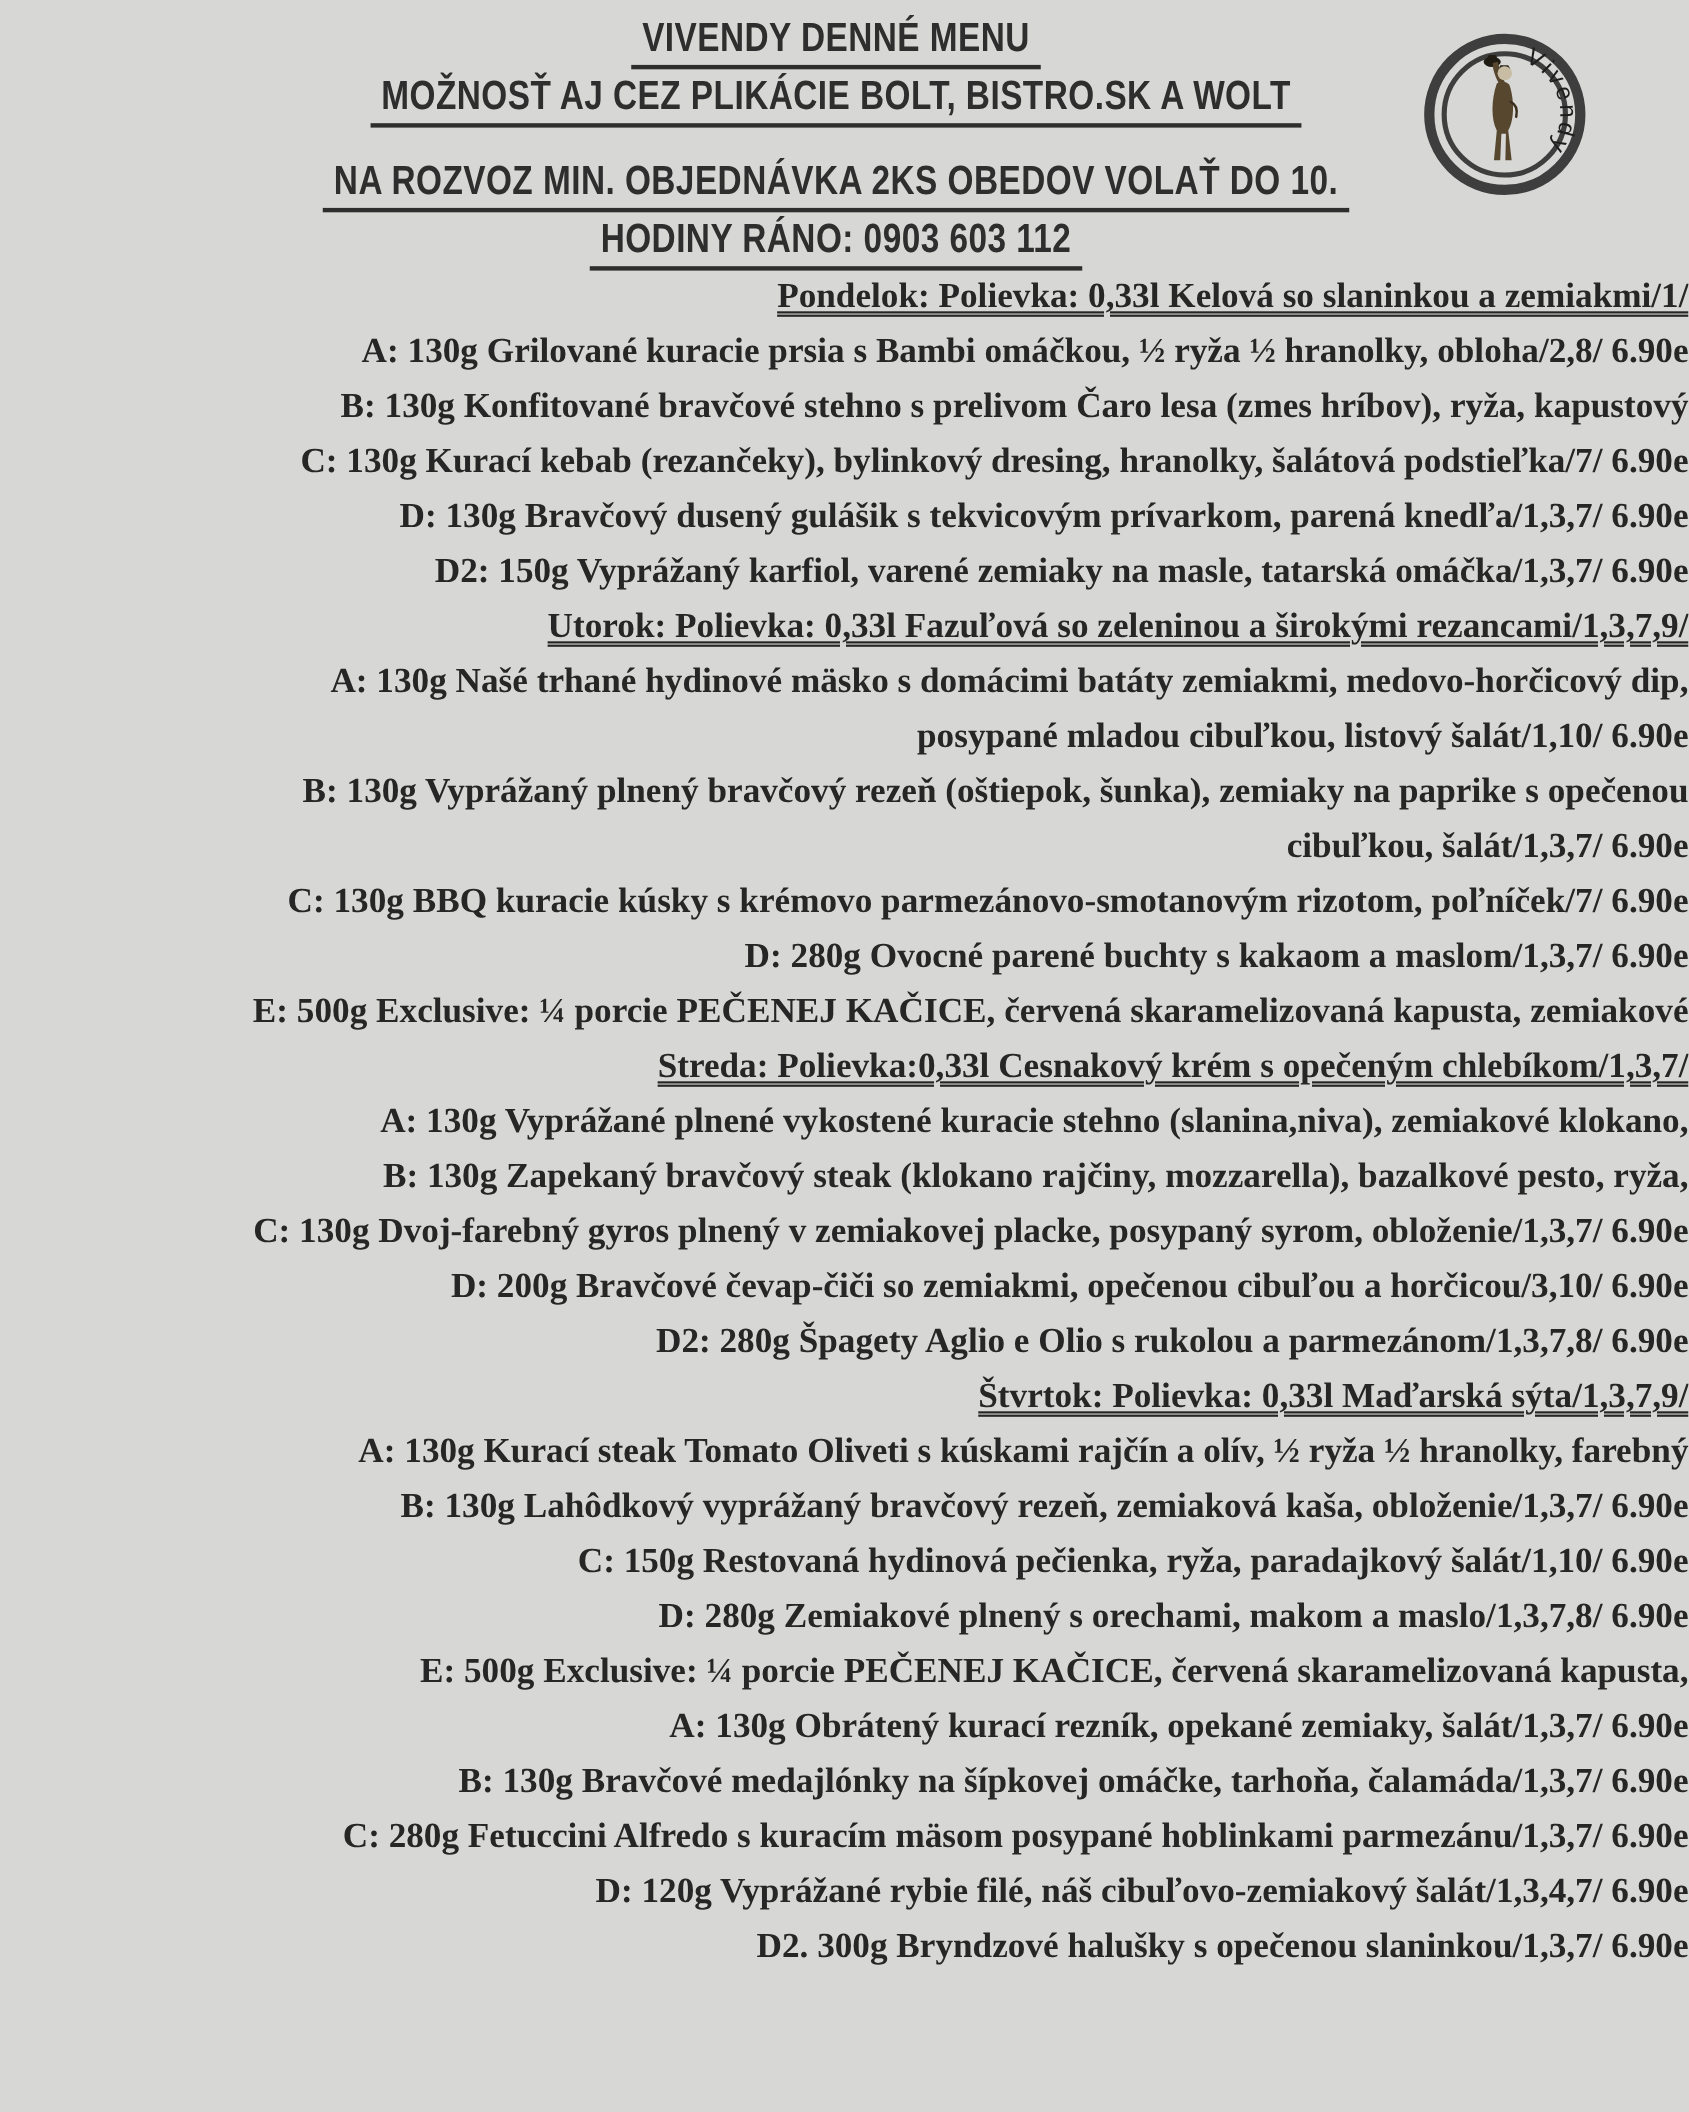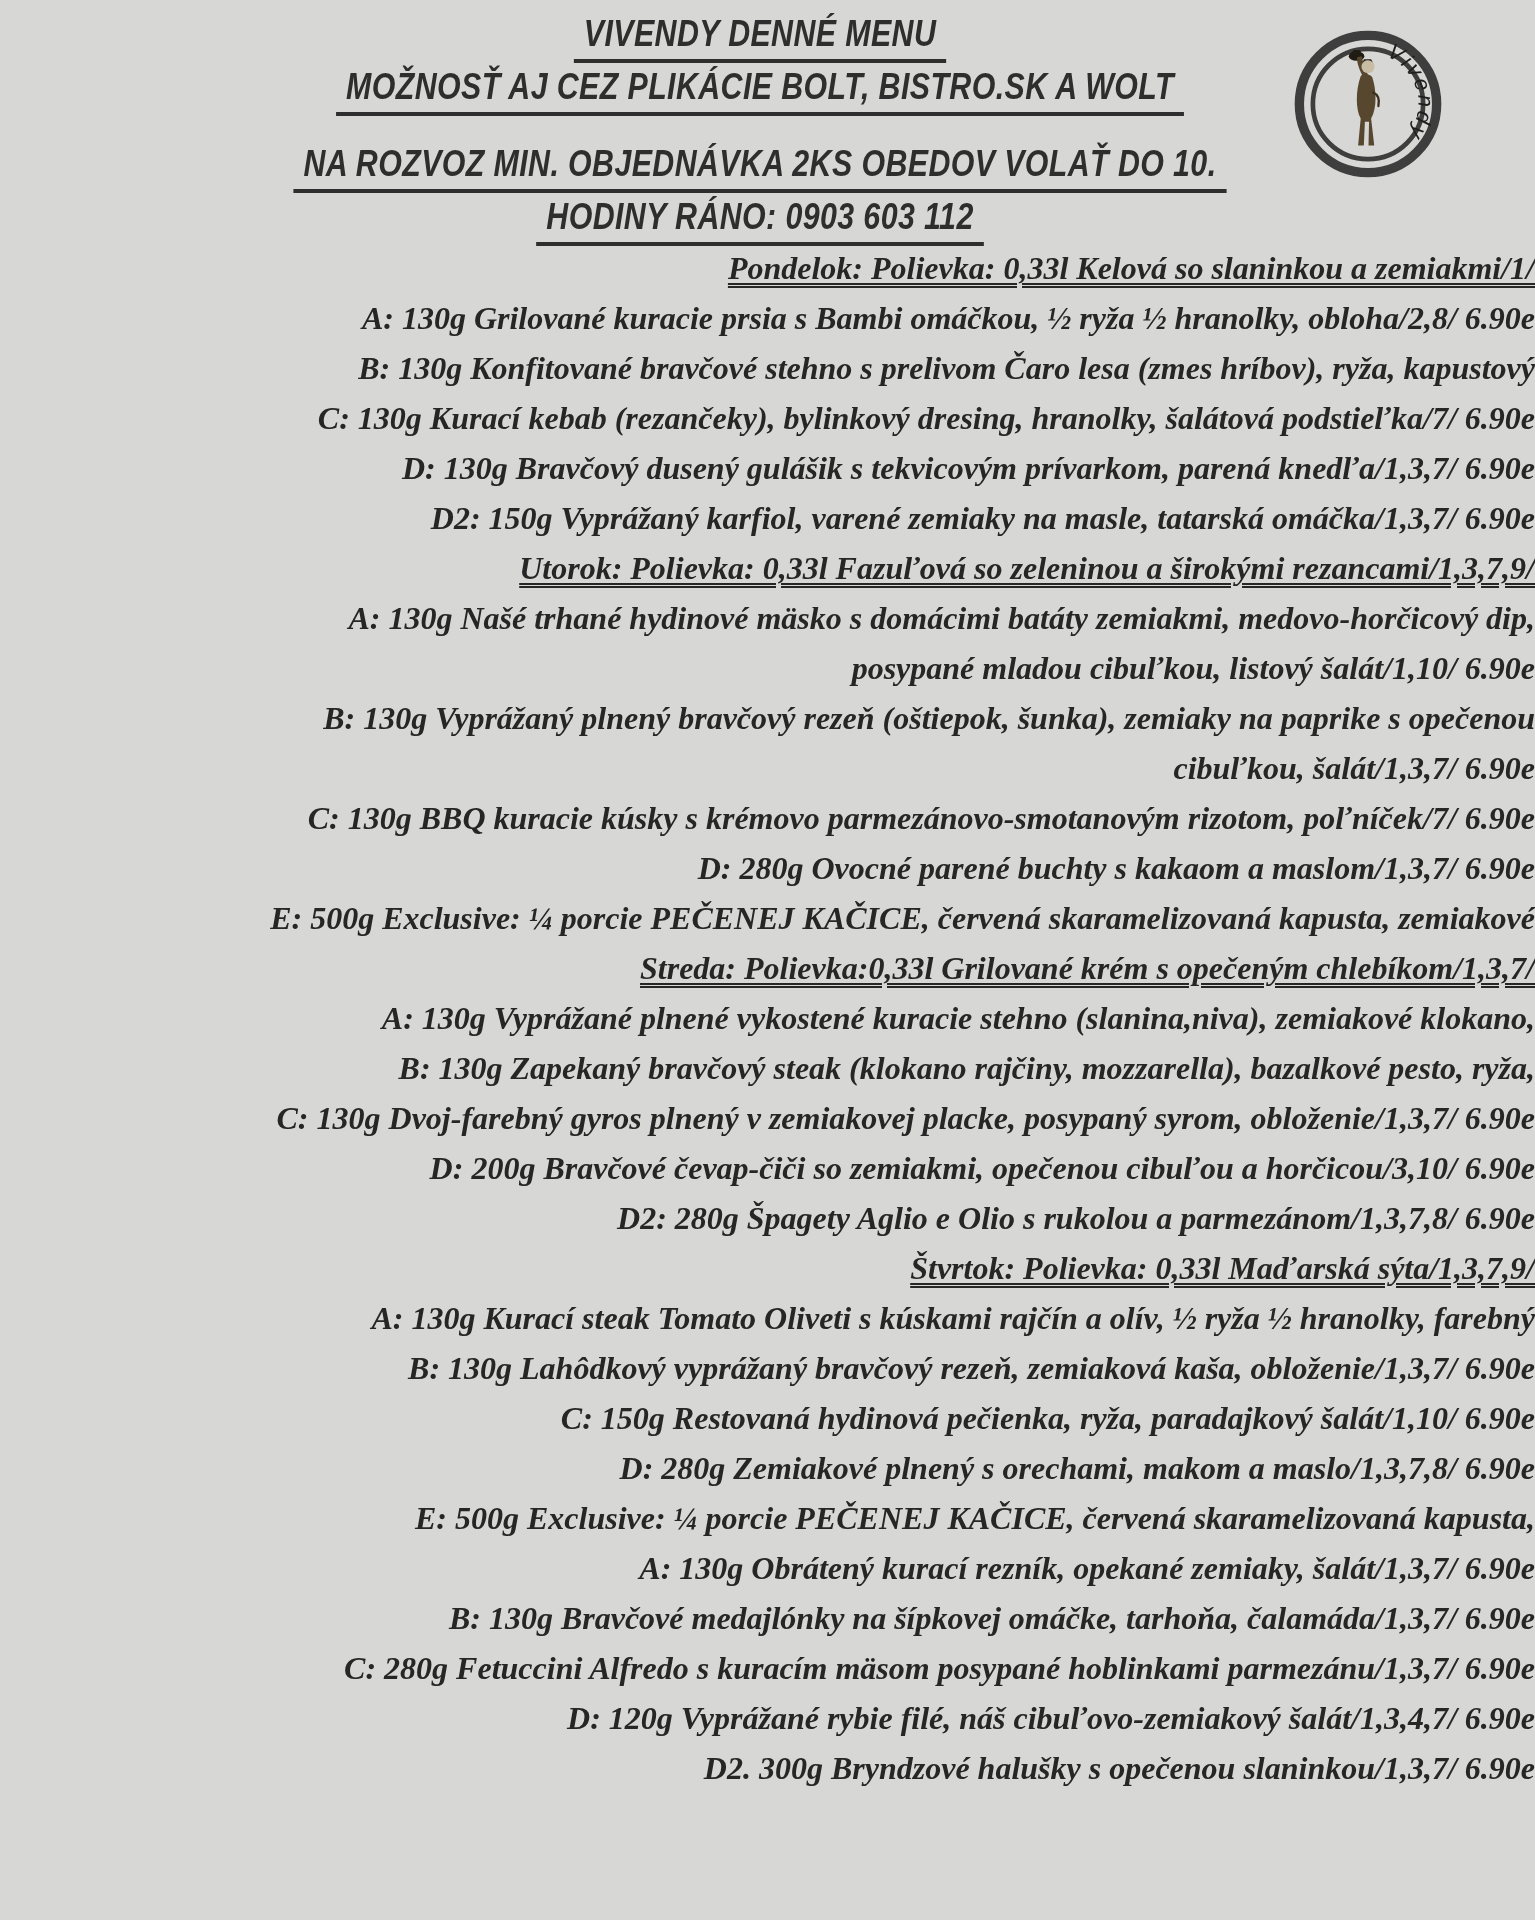--- a/index.html
+++ b/index.html
@@ -3,21 +3,21 @@
 <meta charset="utf-8">
 <style>
   html,body{margin:0;padding:0;}
   body{
     width:1535px;height:1920px;
     background:#d7d7d5;
     font-family:"Liberation Serif",serif;
     color:#2b2b2b;
     overflow:hidden;
   }
-  .page{position:relative;width:1363px;height:1920px;font-style:italic;}
+  .page{position:relative;width:1363px;height:1920px;}
 
   
   .header{
     position:absolute;top:10px;left:0;width:1520px;
     text-align:center;
     font-family:"Liberation Sans",sans-serif;
     font-weight:700;
     font-size:37px;
     line-height:48px;
     color:#2e2e2e;
@@ -106,21 +106,21 @@
 
     <div class="day-heading">Utorok: Polievka: 0,33l Fazuľová so zeleninou a širokými rezancami/1,3,7,9/</div>
     <div class="menu-line">A: 130g Našé trhané hydinové mäsko s domácimi batáty zemiakmi, medovo-horčicový dip,</div>
     <div class="menu-line">posypané mladou cibuľkou, listový šalát/1,10/ 6.90e</div>
     <div class="menu-line">B: 130g Vyprážaný plnený bravčový rezeň (oštiepok, šunka), zemiaky na paprike s opečenou</div>
     <div class="menu-line">cibuľkou, šalát/1,3,7/ 6.90e</div>
     <div class="menu-line">C: 130g BBQ kuracie kúsky s krémovo parmezánovo-smotanovým rizotom, poľníček/7/ 6.90e</div>
     <div class="menu-line">D: 280g Ovocné parené buchty s kakaom a maslom/1,3,7/ 6.90e</div>
     <div class="menu-line">E: 500g Exclusive: ¼ porcie PEČENEJ KAČICE, červená skaramelizovaná kapusta, zemiakové</div>
 
-    <div class="day-heading">Streda: Polievka:0,33l Grilované krém s opečeným chlebíkom/1,3,7/</div>
+    <div class="day-heading">Streda: Polievka:0,33l Cesnakový krém s opečeným chlebíkom/1,3,7/</div>
     <div class="menu-line">A: 130g Vyprážané plnené vykostené kuracie stehno (slanina,niva), zemiakové klokano,</div>
     <div class="menu-line">B: 130g Zapekaný bravčový steak (klokano rajčiny, mozzarella), bazalkové pesto, ryža,</div>
     <div class="menu-line">C: 130g Dvoj-farebný gyros plnený v zemiakovej placke, posypaný syrom, obloženie/1,3,7/ 6.90e</div>
     <div class="menu-line">D: 200g Bravčové čevap-čiči so zemiakmi, opečenou cibuľou a horčicou/3,10/ 6.90e</div>
     <div class="menu-line">D2: 280g Špagety Aglio e Olio s rukolou a parmezánom/1,3,7,8/ 6.90e</div>
 
     <div class="day-heading">Štvrtok: Polievka: 0,33l Maďarská sýta/1,3,7,9/</div>
     <div class="menu-line">A: 130g Kurací steak Tomato Oliveti s kúskami rajčín a olív, ½ ryža ½ hranolky, farebný</div>
     <div class="menu-line">B: 130g Lahôdkový vyprážaný bravčový rezeň, zemiaková kaša, obloženie/1,3,7/ 6.90e</div>
     <div class="menu-line">C: 150g Restovaná hydinová pečienka, ryža, paradajkový šalát/1,10/ 6.90e</div>

